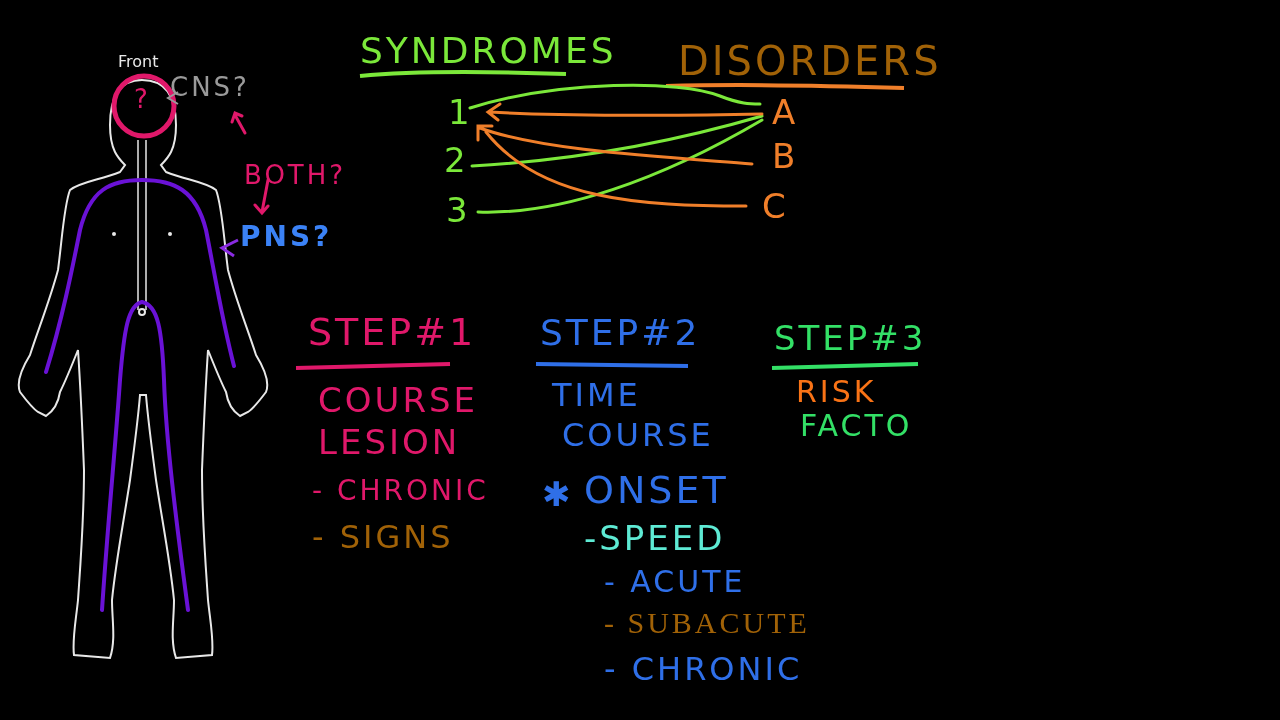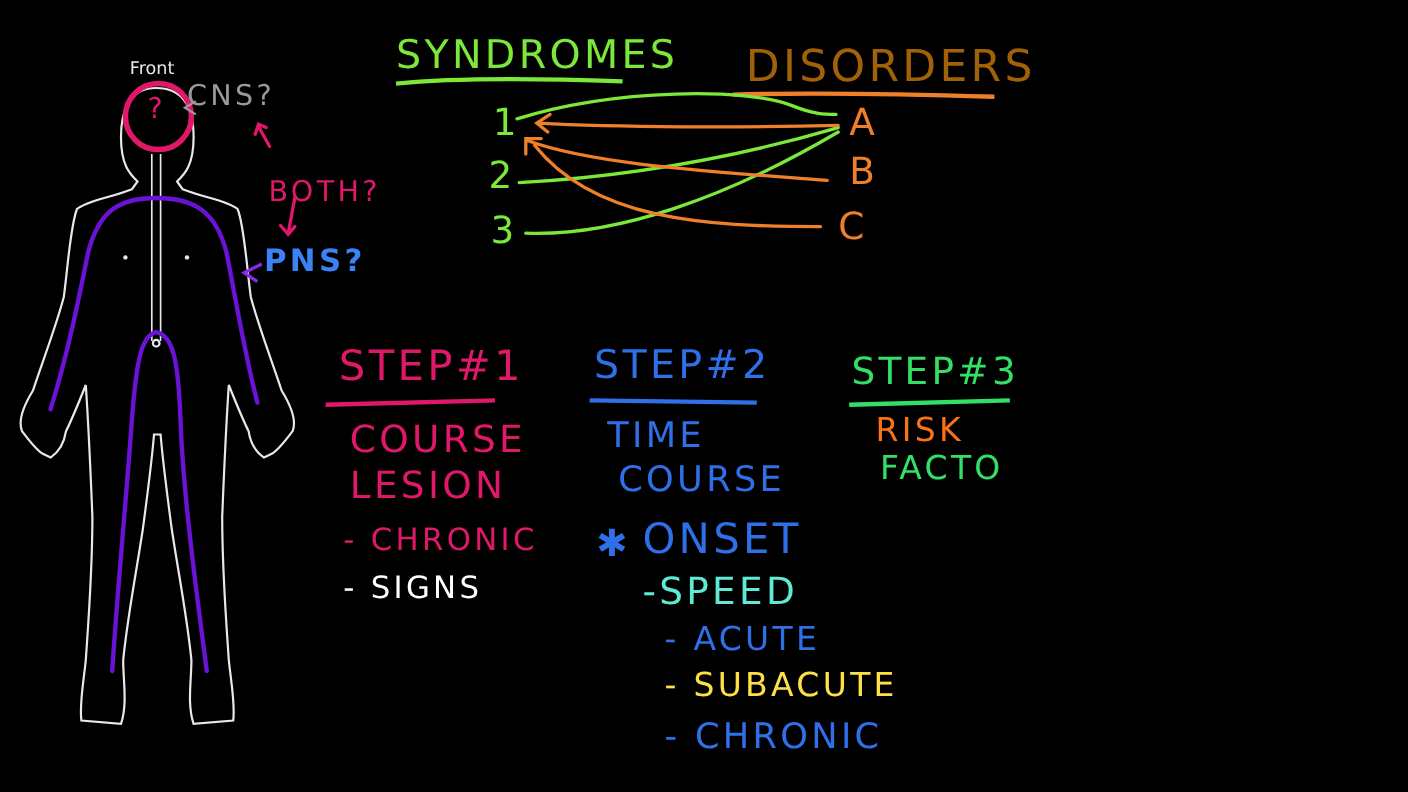--- a/index.html
+++ b/index.html
@@ -69,27 +69,27 @@
 <div class="lbl hand" style="left:444px;top:140px;font-size:34px;color:#7be83a;">2</div>
 <div class="lbl hand" style="left:446px;top:190px;font-size:34px;color:#7be83a;">3</div>
 <div class="lbl hand" style="left:772px;top:92px;font-size:34px;color:#f07f2a;">A</div>
 <div class="lbl hand" style="left:772px;top:136px;font-size:34px;color:#f07f2a;">B</div>
 <div class="lbl hand" style="left:762px;top:186px;font-size:34px;color:#f07f2a;">C</div>
 
 <div class="lbl hand" style="left:308px;top:310px;font-size:38px;color:#e0186a;">STEP#1</div>
 <div class="lbl hand" style="left:318px;top:380px;font-size:34px;color:#e0186a;">COURSE</div>
 <div class="lbl hand" style="left:318px;top:422px;font-size:34px;color:#e0186a;">LESION</div>
 <div class="lbl hand" style="left:312px;top:474px;font-size:28px;color:#e0186a;">- CHRONIC</div>
-<div class="lbl hand" style="left:312px;top:518px;font-size:28px;color:#ffffff;text-align:center;">- SIGNS</div>
+<div class="lbl hand" style="left:312px;top:518px;font-size:32px;color:#a16207;text-align:center;">- SIGNS</div>
 
 <div class="lbl hand" style="left:540px;top:312px;font-size:36px;color:#2f6fe8;">STEP#2</div>
 <div class="lbl hand" style="left:552px;top:376px;font-size:32px;color:#2f6fe8;">TIME</div>
 <div class="lbl hand" style="left:562px;top:416px;font-size:32px;color:#2f6fe8;">COURSE</div>
 <div class="lbl" style="left:542px;top:474px;font-size:34px;color:#2f6fe8;">✱</div>
 <div class="lbl hand" style="left:584px;top:468px;font-size:38px;color:#2f6fe8;">ONSET</div>
 <div class="lbl hand" style="left:584px;top:518px;font-size:34px;color:#5eead4;">-SPEED</div>
 <div class="lbl hand" style="left:604px;top:564px;font-size:30px;color:#2f6fe8;">- ACUTE</div>
-<div class="lbl hand" style="left:604px;top:606px;font-size:30px;color:#fde047;">- SUBACUTE</div>
+<div class="lbl hand" style="left:604px;top:606px;font-size:30px;color:#a16207;font-family:Liberation Serif, serif;">- SUBACUTE</div>
 <div class="lbl hand" style="left:604px;top:650px;font-size:32px;color:#2f6fe8;">- CHRONIC</div>
 
 <div class="lbl hand" style="left:774px;top:318px;font-size:34px;color:#33e066;">STEP#3</div>
 <div class="lbl hand" style="left:796px;top:374px;font-size:30px;color:#f97316;">RISK</div>
 <div class="lbl hand" style="left:800px;top:408px;font-size:30px;color:#33e066;text-align:right;">FACTO</div>
 
 </body></html>

